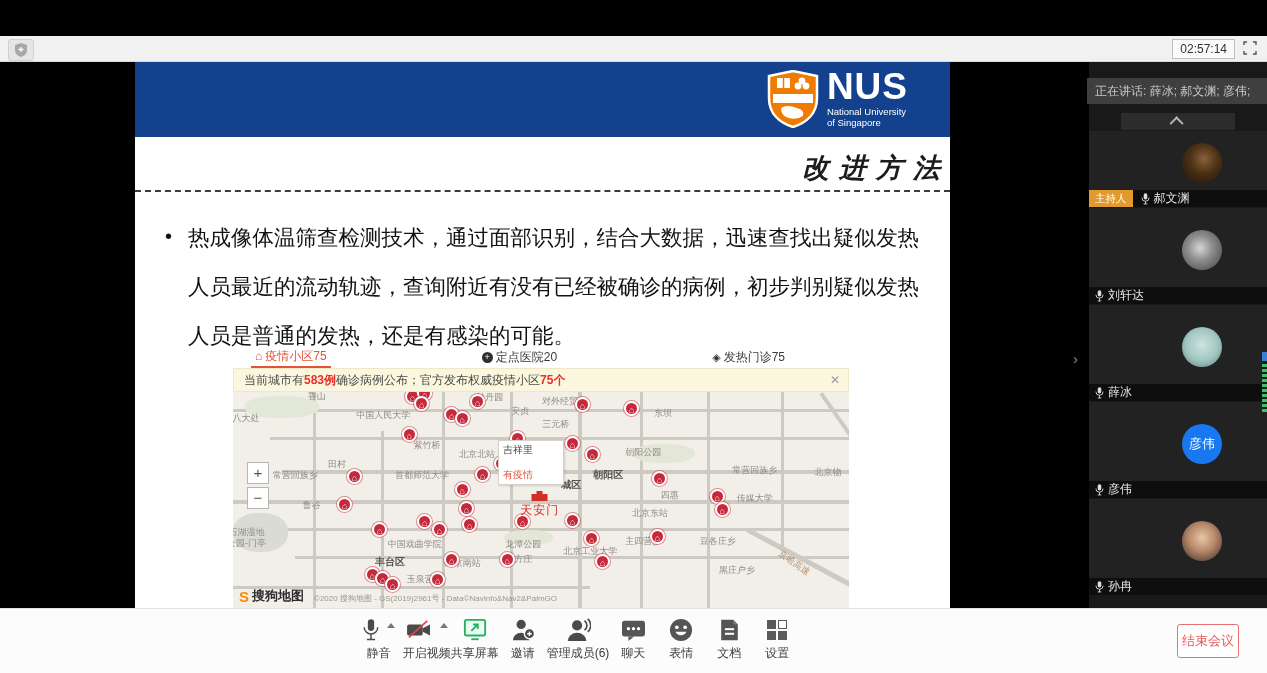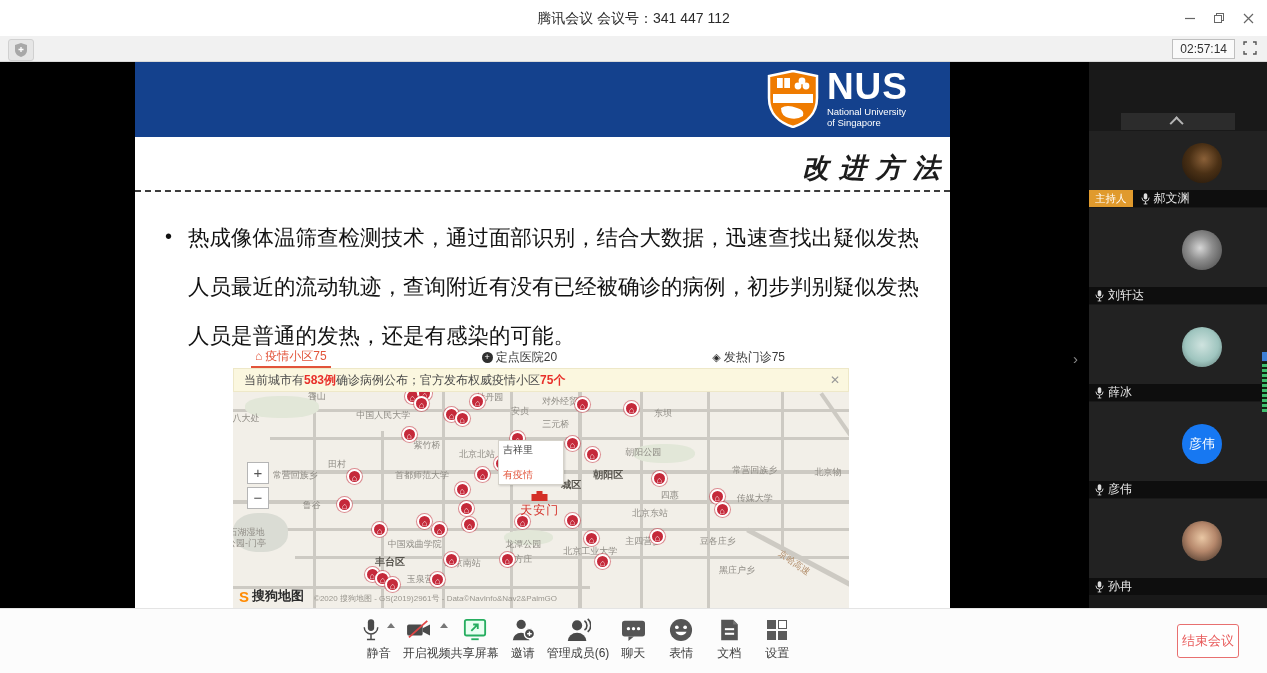--- a/index.html
+++ b/index.html
@@ -102,39 +102,20 @@
   .end-btn{position:absolute;right:28px;top:15px;padding:7px 4px;background:#fff;border:1px solid #e87070;border-radius:3px;color:#e85b5b;font-size:13px;cursor:pointer;}
   .grid-ic{display:grid;grid-template-columns:9px 9px;grid-gap:2px;}
   .grid-ic i{width:9px;height:9px;background:#5a5a5a;}
   .grid-ic i.o{background:#fff;border:1.5px solid #5a5a5a;box-sizing:border-box;}
 </style>
 </head>
 <body>
 
 <div class="app">
 
-  <div class="titlebar">
-    <span class="title">腾讯会议 会议号：341 447 112</span>
-    <span class="winbtn" style="right:62px;">
-      <svg width="12" height="12" viewBox="0 0 12 12">
-          <line x1="1" y1="6.5" x2="11" y2="6.5" stroke="#666" stroke-width="1.2"></line>
-        </svg>
-    </span>
-    <span class="winbtn" style="right:33px;">
-      <svg width="12" height="12" viewBox="0 0 12 12">
-          <rect x="3.5" y="1.5" width="7" height="7" fill="none" stroke="#666"></rect>
-          <rect x="1.5" y="3.5" width="7" height="7" fill="#fff" stroke="#666"></rect>
-        </svg>
-    </span>
-    <span class="winbtn" style="right:4px;">
-      <svg width="11" height="11" viewBox="0 0 11 11">
-          <path d="M1 1 L10 10 M10 1 L1 10" stroke="#666" stroke-width="1.2"></path>
-        </svg>
-    </span>
-  </div>
 
   <div class="subbar">
     <span class="shield-btn">
       <svg width="12" height="14" viewBox="0 0 12 14">
         <path d="M6 0 L12 2 V7 C12 11 9 13 6 14 C3 13 0 11 0 7 V2 Z" fill="#a8a8a8"></path>
         <path d="M6 4 V9 M3.5 6.5 H8.5" stroke="#fff" stroke-width="1.3"></path>
       </svg>
     </span>
     <span class="timer">02:57:14</span>
     <span class="fs-btn">
@@ -303,20 +284,21 @@
             <span class="mk" style="left: 24.4%; top: 86.6%;">⌂</span>
             <span class="mk" style="left: 26%; top: 89.4%;">⌂</span>
             <span class="mk" style="left: 33.3%; top: 87%;">⌂</span>
           </div>
       </div>
     </div>
     <span class="collapse-handle">›</span>
   </div>
 
   <div class="sidebar">
+    <div class="speak-banner">正在讲话: 薛冰; 郝文渊; 彦伟;</div>
     <div class="collapse-tab">
       <span class="chev-up"></span>
     </div>
     <div class="tiles">
       <div class="tile t1">
         <div class="av av1"></div>
         <div class="namebar">
           <span class="badge">主持人</span>
           <svg class="mic" width="9" height="12" viewBox="0 0 10 13">
               <rect x="3" y="0" width="4" height="7" rx="2" fill="#ddd"></rect>

